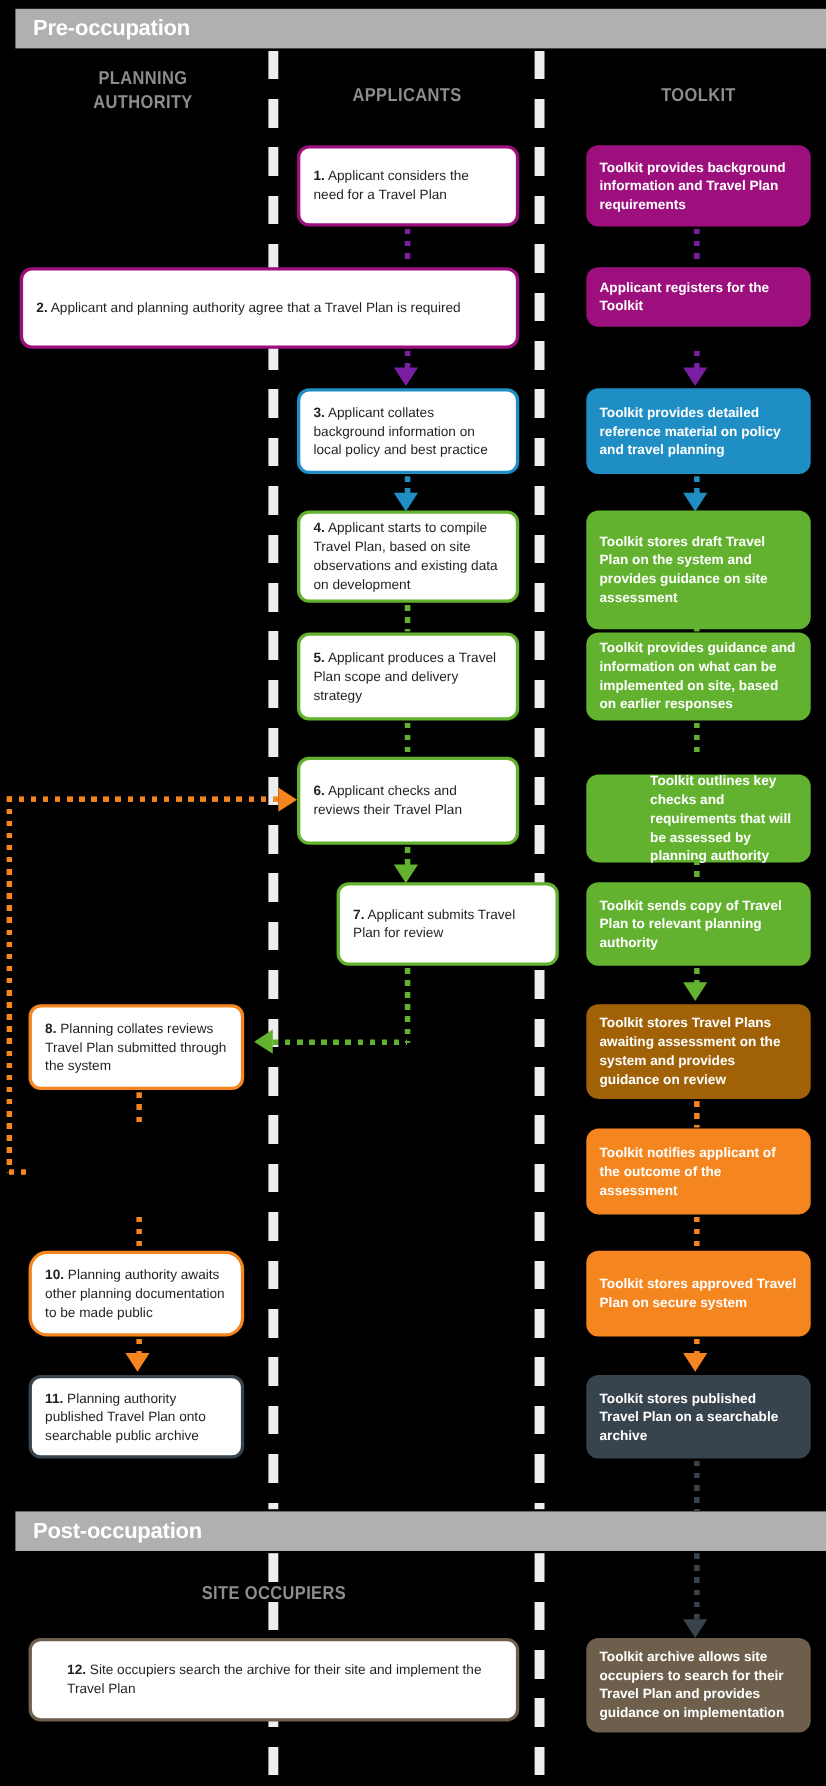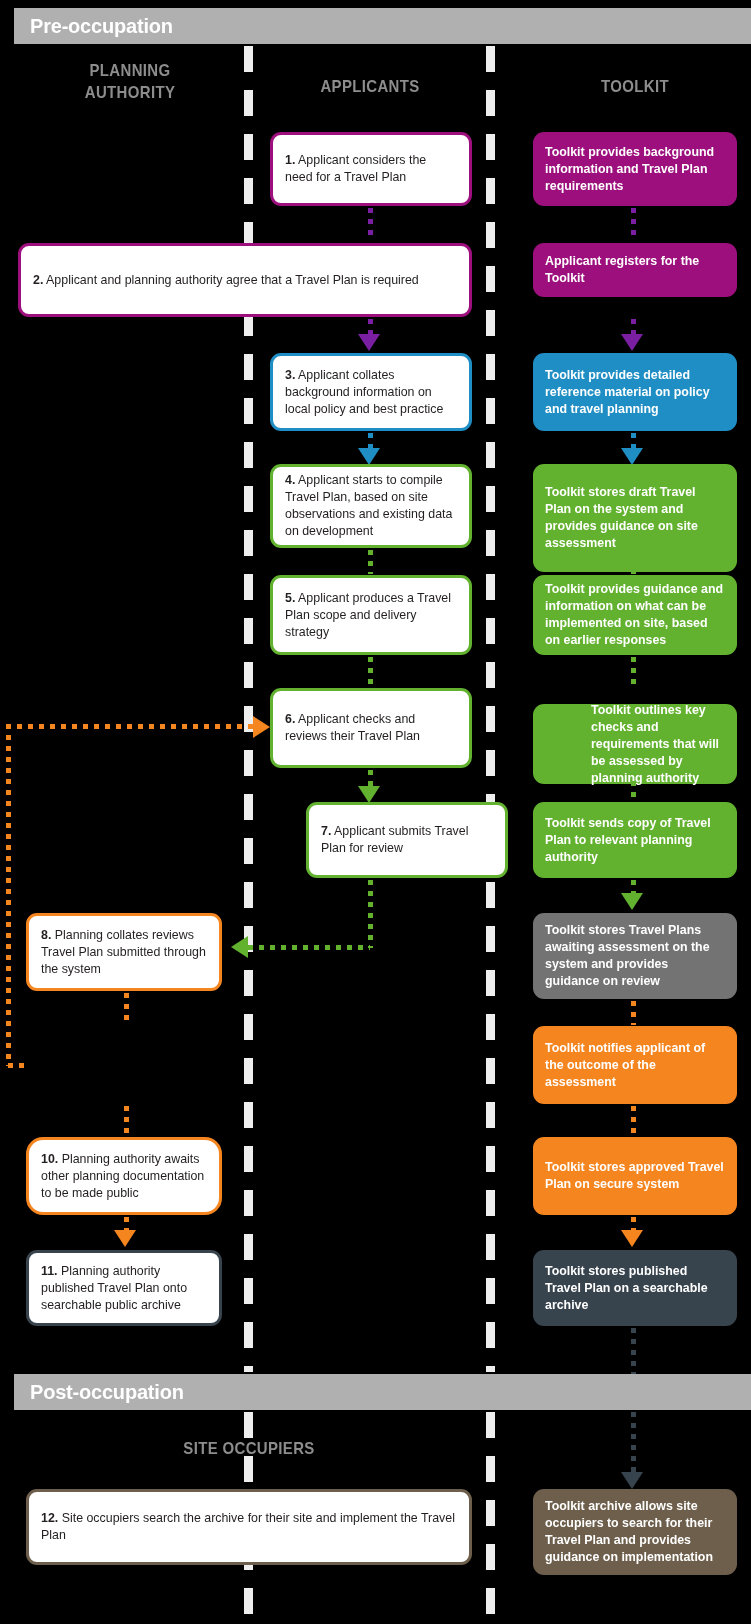--- a/index.html
+++ b/index.html
@@ -154,21 +154,21 @@
 
   <div class="node outline" style="left:26px; top:1250px; width:196px; height:76px; border-color:#37434d;">
     <div class="txt"><b>11.</b><span> Planning authority published Travel Plan onto searchable public archive</span></div>
   </div>
 
   <div class="conn h" style="left:8px; top:1063px; width:22px; color:#f5851f;"></div>
   <div class="conn v" style="left:6px; top:724px; height:342px; color:#f5851f;"></div>
   <div class="conn h" style="left:6px; top:724px; width:252px; color:#f5851f;"></div>
   <div class="arrow right" style="left:253px; top:716px; color:#f5851f;"></div>
 
-  <div class="node outline" style="left:26px; top:1489px; width:446px; height:76px; border-color:#6d5f4b;">
+  <div class="node outline" style="left:26px; top:1489px; width:446px; height:76px; border-color:#6d5f4b;padding-left:20px;">
     <div class="txt"><b>12.</b><span> Site occupiers search the archive for their site and implement the Travel Plan</span></div>
   </div>
 
   <div class="node solid" style="left:533px; top:132px; width:204px; height:74px; background:#9c0f7d;">
     <div class="txt">Toolkit provides background information and Travel Plan requirements</div>
   </div>
   <div class="conn v" style="left:631px; top:208px; height:30px; color:#7b1fa2;"></div>
 
   <div class="node solid" style="left:533px; top:243px; width:204px; height:54px; background:#9c0f7d;">
     <div class="txt">Applicant registers for the Toolkit</div>
@@ -196,21 +196,21 @@
     <div class="txt">Toolkit outlines key checks and requirements that will be assessed by planning authority</div>
   </div>
   <div class="conn v" style="left:631px; top:770px; height:30px; color:#62b22f;"></div>
 
   <div class="node solid" style="left:533px; top:802px; width:204px; height:76px; background:#62b22f;">
     <div class="txt">Toolkit sends copy of Travel Plan to relevant planning authority</div>
   </div>
   <div class="conn v" style="left:631px; top:880px; height:16px; color:#62b22f;"></div>
   <div class="arrow down" style="left:621px; top:893px; color:#62b22f;"></div>
 
-  <div class="node solid" style="left:533px; top:913px; width:204px; height:86px; background:#737373;">
+  <div class="node solid" style="left:533px; top:913px; width:204px; height:86px; background:#a16207;">
     <div class="txt">Toolkit stores Travel Plans awaiting assessment on the system and provides guidance on review</div>
   </div>
   <div class="conn v" style="left:631px; top:1001px; height:24px; color:#f5851f;"></div>
 
   <div class="node solid" style="left:533px; top:1026px; width:204px; height:78px; background:#f5851f;">
     <div class="txt">Toolkit notifies applicant of the outcome of the assessment</div>
   </div>
   <div class="conn v" style="left:631px; top:1106px; height:28px; color:#f5851f;"></div>
 
   <div class="node solid" style="left:533px; top:1137px; width:204px; height:78px; background:#f5851f;">

